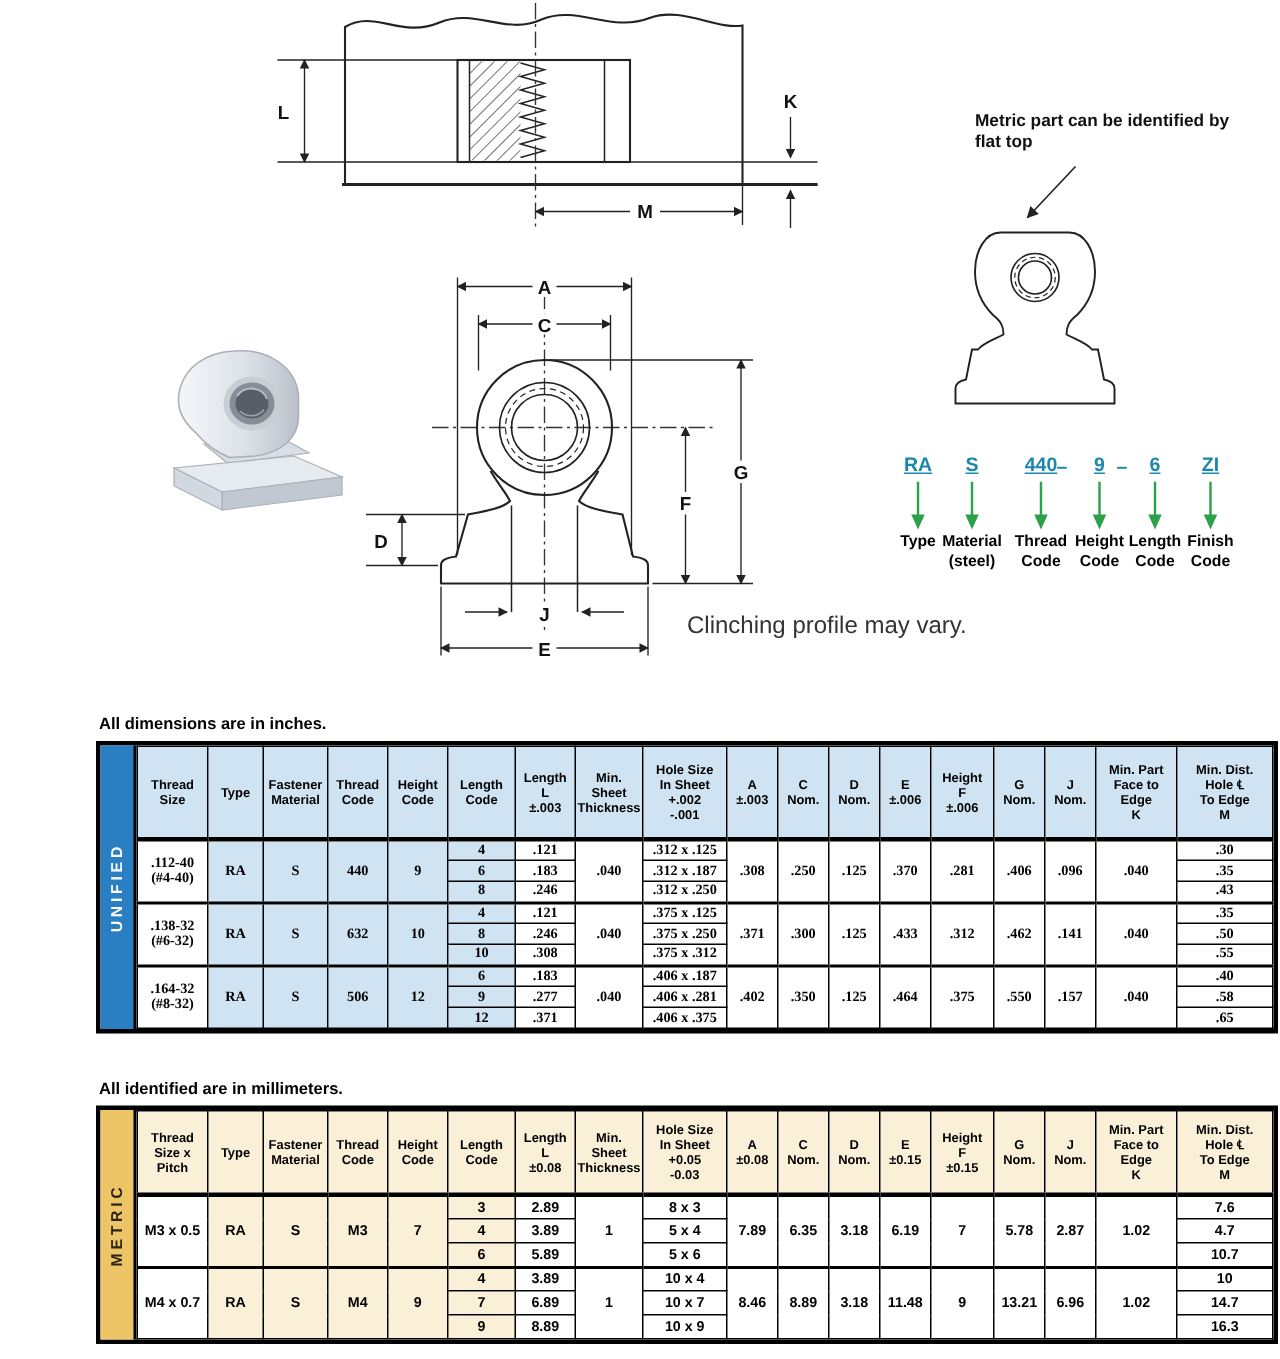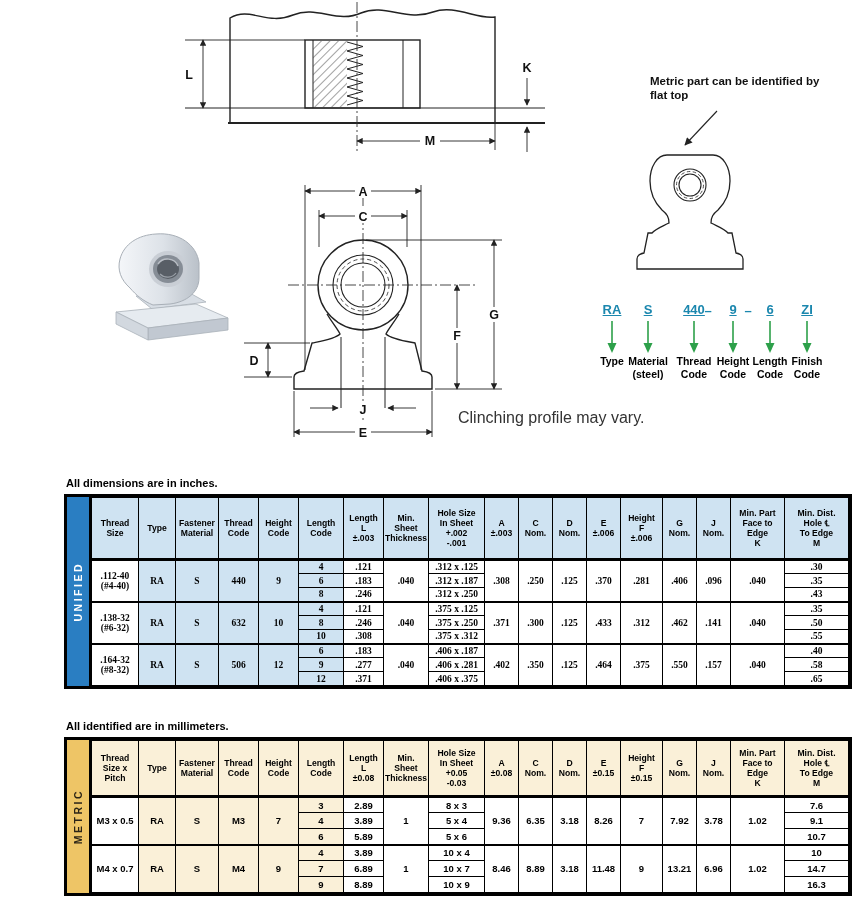--- a/index.html
+++ b/index.html
@@ -490,35 +490,35 @@
           <tr class="group-start">
             <td rowspan="3">M3 x 0.5</td>
             <td rowspan="3" class="shade">RA</td>
             <td rowspan="3" class="shade">S</td>
             <td rowspan="3" class="shade">M3</td>
             <td rowspan="3" class="shade">7</td>
             <td class="shade">3</td>
             <td>2.89</td>
             <td rowspan="3">1</td>
             <td>8 x 3</td>
-            <td rowspan="3">9.36</td>
+            <td rowspan="3">7.89</td>
             <td rowspan="3">6.35</td>
             <td rowspan="3">3.18</td>
-            <td rowspan="3">8.26</td>
+            <td rowspan="3">6.19</td>
             <td rowspan="3">7</td>
-            <td rowspan="3">7.92</td>
-            <td rowspan="3">3.78</td>
+            <td rowspan="3">5.78</td>
+            <td rowspan="3">2.87</td>
             <td rowspan="3">1.02</td>
             <td>7.6</td>
           </tr>
           <tr>
             <td class="shade">4</td>
             <td>3.89</td>
             <td>5 x 4</td>
-            <td>9.1</td>
+            <td>4.7</td>
           </tr>
           <tr>
             <td class="shade">6</td>
             <td>5.89</td>
             <td>5 x 6</td>
             <td>10.7</td>
           </tr>
           <tr class="group-start">
             <td rowspan="3">M4 x 0.7</td>
             <td rowspan="3" class="shade">RA</td>

